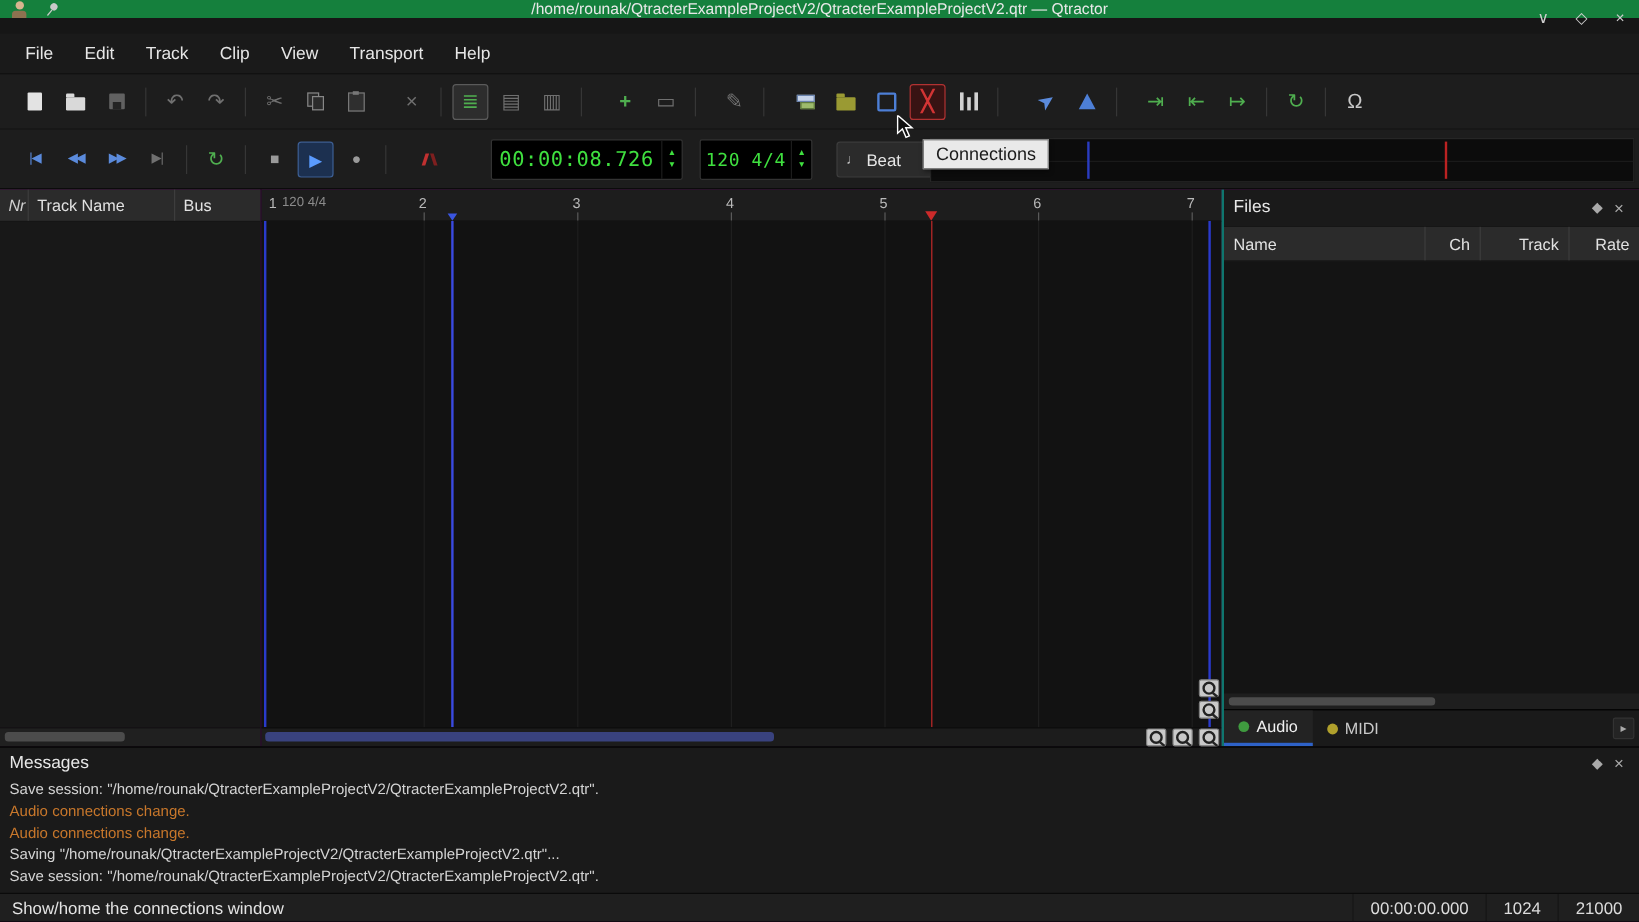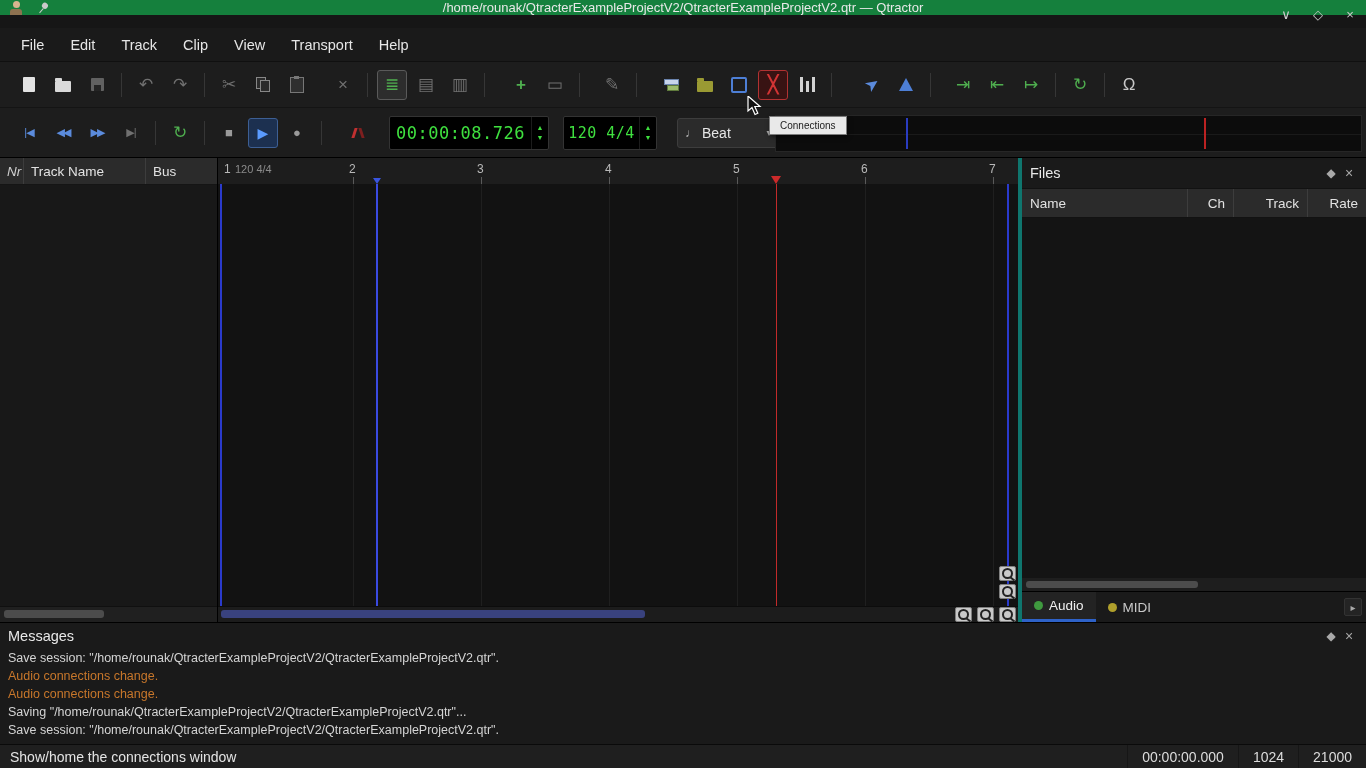--- a/index.html
+++ b/index.html
@@ -74,21 +74,21 @@
   .combo .lbl{flex:1;font-size:14px;color:#e6e6e6}
   .combo .arr{width:18px;text-align:center;color:#aaa;font-size:10px}
 
   
   .pstrip{position:absolute;left:775px;right:4px;top:7px;height:37px;background:#0c0c0c;border:1px solid #262626;box-sizing:border-box}
   .pstrip .mid{position:absolute;left:0;right:0;top:50%;height:1px;background:#1a1a1a}
   .pstrip .tick-blue{position:absolute;left:130px;top:2px;bottom:2px;width:2px;background:#2a3cc0}
   .pstrip .tick-red{position:absolute;left:428px;top:2px;bottom:2px;width:2px;background:#bb2222}
 
   
-  .tooltip{position:absolute;left:769px;top:116px;background:#e9e9e9;color:#1b1b1b;border:1px solid #7c7c7c;font-size:10px;padding:3px 10px;z-index:60;box-shadow:1px 2px 4px rgba(0,0,0,.5)}
+  .tooltip{position:absolute;left:769px;top:116px;background:#e9e9e9;color:#1b1b1b;border:1px solid #7c7c7c;font-size:15px;padding:3px 10px;z-index:60;box-shadow:1px 2px 4px rgba(0,0,0,.5)}
   .cursor{position:absolute;left:747px;top:96px;z-index:70}
 
   
   .main{position:absolute;left:0;top:158px;width:100%;height:464px;background:#701a75}
 
   .tracklist{position:absolute;left:0;top:0;width:218px;height:100%;border-right:1px solid #000;box-sizing:border-box;display:flex;flex-direction:column}
   .tl-header{height:26px;background:#2b2b2b;display:flex;border-bottom:1px solid #151515;font-size:13.5px;color:#e2e2e2;align-items:center}
   .tl-header .c{border-right:1px solid #3d3d3d;height:100%;display:flex;align-items:center;padding-left:7px;box-sizing:border-box}
   .tl-header .c-nr{width:24px;font-style:italic;color:#cfcfcf}
   .tl-header .c-name{width:122px}
@@ -107,21 +107,21 @@
   .canvas{position:absolute;left:0;right:0;top:26px;bottom:15px;background:#121212;overflow:hidden}
   .vline{position:absolute;top:0;bottom:0;width:1px}
   .vline.bar{background:#1f1f1f}
   .vline.b2{width:2px}
   .tm-hscroll{position:absolute;left:0;right:0;bottom:0;height:15px;background:#1c1c1c;border-top:1px solid #0c0c0c}
   .tm-hscroll .thumb{position:absolute;left:3px;top:3px;width:424px;height:8px;background:#39427e;border-radius:3px}
   .zoombtn{position:absolute;width:17px;height:15px;background:#c9c9c9;border:1px solid #7f7f7f;border-radius:2px;display:flex;align-items:center;justify-content:center;box-sizing:border-box;z-index:5}
   .magi{width:7px;height:7px;border:2px solid #222;border-radius:50%;position:relative}
   .magi::after{content:"";position:absolute;right:-4px;bottom:-3px;width:5px;height:2px;background:#222;transform:rotate(40deg)}
 
-  .filespanel{position:absolute;right:0;top:0;width:348px;height:100%;background:#1a1a1a;border-left:4px solid #0f766e;box-sizing:border-box;display:flex;flex-direction:column}
+  .filespanel{position:absolute;right:0;top:0;width:348px;height:100%;background:#1a1a1a;border-left:2px solid #0f766e;box-sizing:border-box;display:flex;flex-direction:column}
   .fp-title{height:30px;display:flex;align-items:center;padding:0 8px;font-size:14.5px;color:#e8e8e8}
   .fp-title .sp{flex:1}
   .fp-mini{width:18px;text-align:center;color:#a9a9a9;font-size:12px}
   .fp-cols{height:28px;background:#2b2b2b;display:flex;align-items:center;border-top:1px solid #121212;border-bottom:1px solid #121212;font-size:13.5px;color:#e2e2e2}
   .fp-cols .c{height:100%;display:flex;align-items:center;box-sizing:border-box;border-right:1px solid #3d3d3d;padding:0 8px}
   .fp-cols .c-name{flex:1}
   .fp-cols .c-ch{width:46px;justify-content:flex-end}
   .fp-cols .c-frames{width:74px;justify-content:flex-end}
   .fp-cols .c-rate{width:58px;justify-content:flex-end;border-right:none}
   .fp-body{flex:1;background:#141414}
@@ -299,21 +299,21 @@
         <span class="g" style="color:#5a9bff;font-size:14px">▶</span>
       </div>
     <div class="btn">
         <span class="g" style="color:#9a9a9a;font-size:13px">●</span>
       </div>
     <div class="sep"></div>
     <div class="btn" style="margin-left:12px">
         <span class="i-punchrec"></span>
       </div>
 
-    <div class="lcd" style="width:160px;margin-left:12px">
+    <div class="lcd" style="width:160px;margin-left:32px">
       <span class="val">00:00:08.726</span>
       <span class="spin">
         <span>▲</span>
         <span>▼</span>
       </span>
     </div>
     <div class="lcd" style="width:94px">
       <span class="val" style="font-size:15px">120 4/4</span>
       <span class="spin">
         <span>▲</span>

